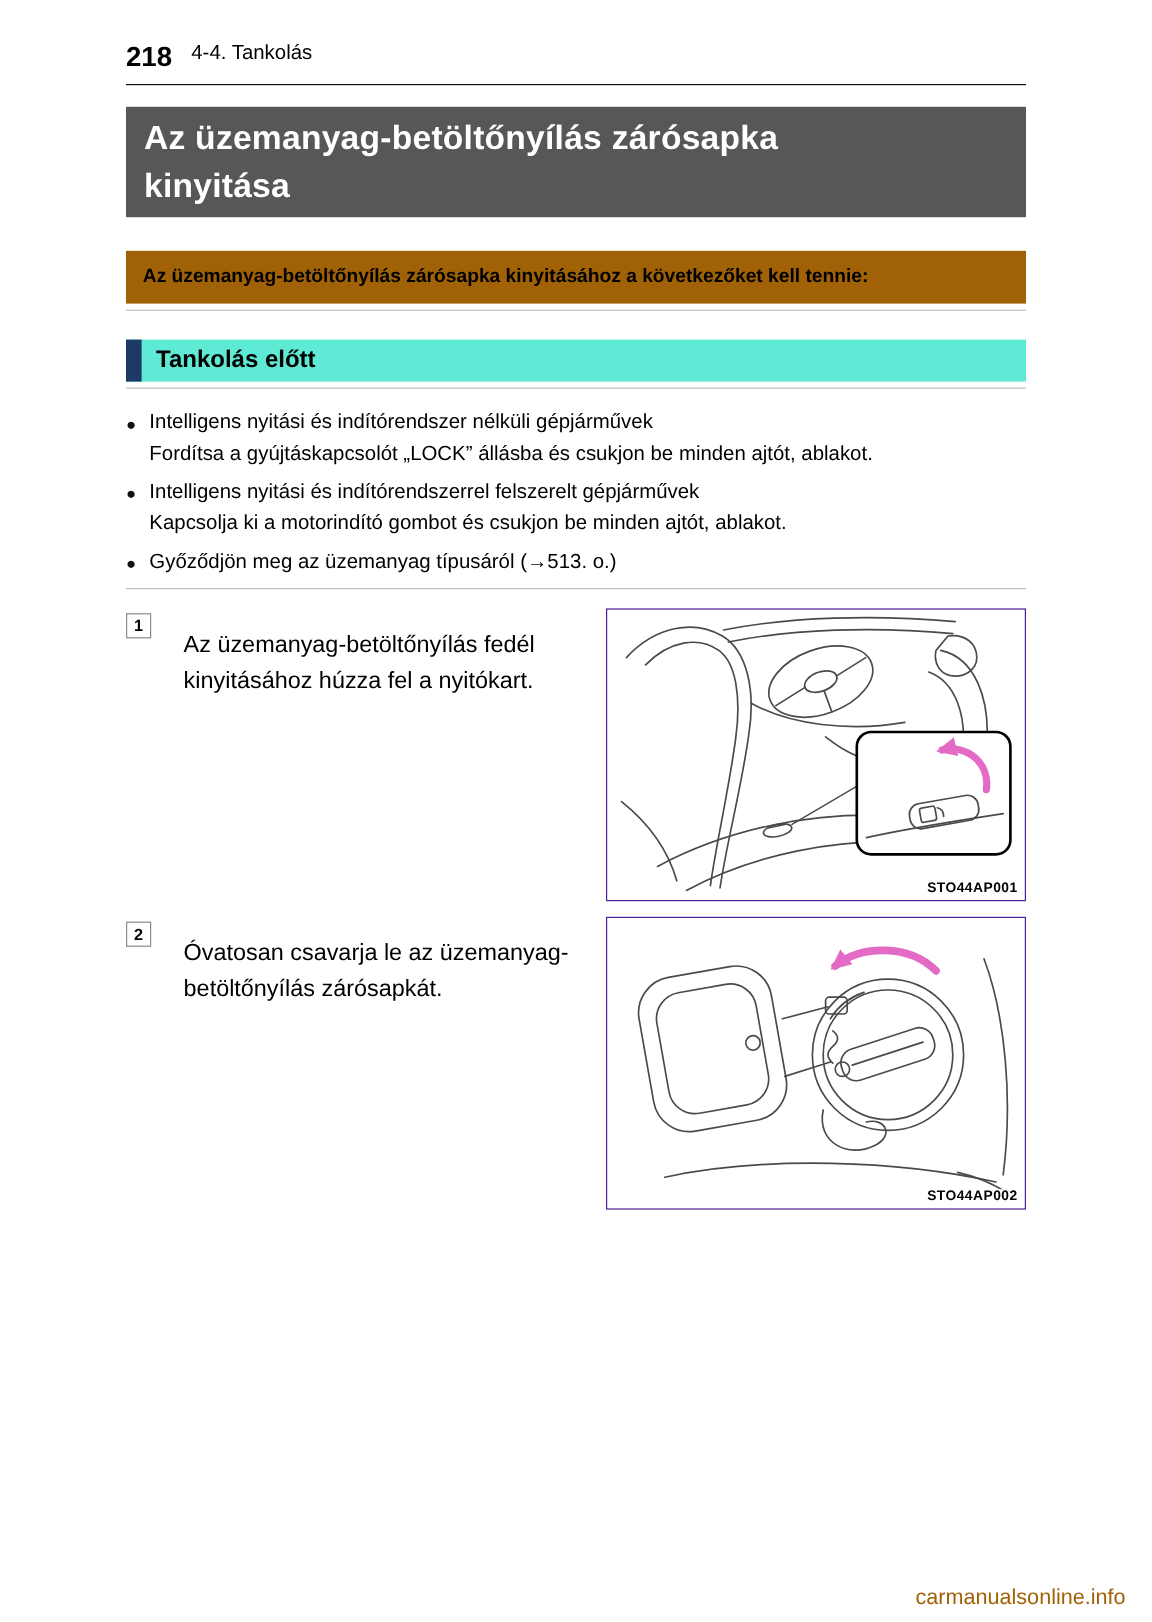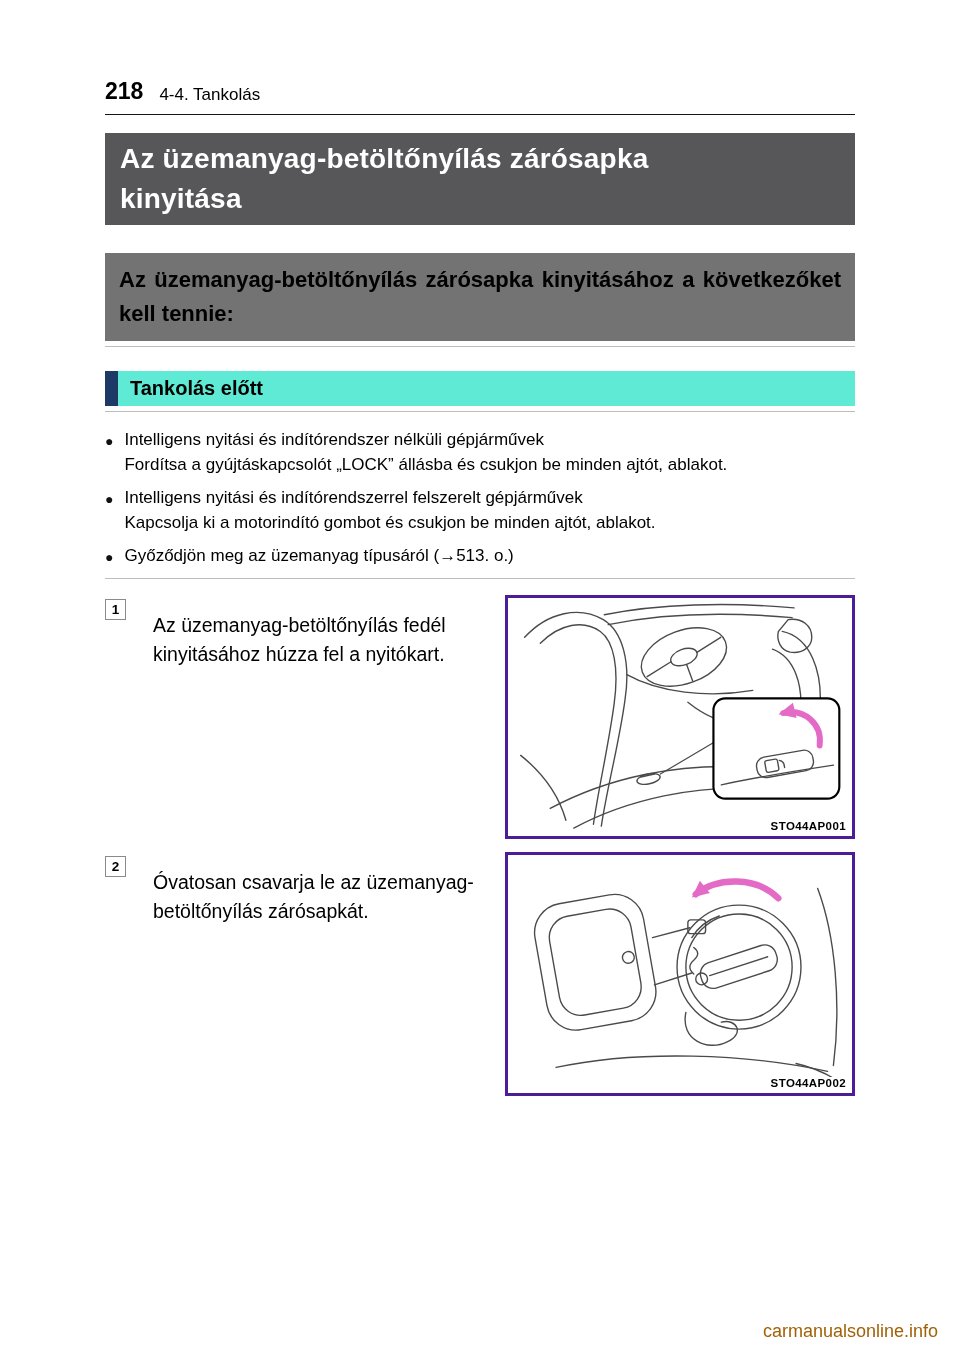--- a/index.html
+++ b/index.html
@@ -4,35 +4,35 @@
 <style>
   * { box-sizing: border-box; }
   html, body { margin: 0; padding: 0; background: #ffffff; }
   body {
     width: 960px; height: 1352px; position: relative; overflow: hidden;
     font-family: "Liberation Sans", sans-serif; color: #000;
   }
   .page { width: 100%; height: 100%; padding: 34px 105px 0 105px; position: relative; }
 
   
-  .page-header { display: flex; align-items: flex-end; gap: 16px; margin-bottom: 9px; margin-top: 44px; }
+  .page-header { display: flex; align-items: flex-start; gap: 16px; margin-bottom: 9px; }
   .page-number { font-size: 23px; font-weight: bold; }
   .chapter-ref { font-size: 17px; }
   .header-rule { border-bottom: 1.6px solid #141414; margin: 0 0 18px 0; }
 
   
   .title-block {
     background: #57575a; color: #fff; font-weight: bold; font-size: 28px;
     line-height: 1.42; padding: 6px 15px; margin-top: 14px; letter-spacing: .2px;
   }
 
   
   .intro-box {
-    background: #737373; margin-top: 28px; padding: 10px 14px;
-    font-size: 22px; font-weight: bold; line-height: 1.55; text-align: justify;
+    background: #a16207; margin-top: 28px; padding: 10px 14px;
+    font-size: 16px; font-weight: bold; line-height: 1.55; text-align: justify;
   }
   .intro-box p { margin: 0; }
 
   .hairline { border-bottom: 1px solid #bdbdbd; margin-top: 5px; }
 
   
   .section-header { display: flex; align-items: stretch; height: 35px; background: #5eead4; margin-top: 24px; }
   .accent-bar { width: 13px; background: #1d3a66; flex: 0 0 auto; }
   .section-title { font-size: 20px; font-weight: bold; line-height: 35px; padding-left: 12px; }
 
@@ -49,21 +49,21 @@
   .steps { margin-top: 16px; }
   .step-row { display: flex; align-items: flex-start; margin-bottom: 13px; }
   .step-text-col { display: flex; gap: 11px; width: 396px; flex: 0 0 auto; }
   .step-number-box {
     width: 21px; height: 21px; border: 1.5px solid #8a8a8a; flex: 0 0 auto;
     display: flex; align-items: center; justify-content: center;
     font-size: 13.5px; font-weight: bold; margin-top: 4px; background:#fff;
   }
   .step-text { margin: 16px; font-size: 19.5px; line-height: 1.5; width: 338px; }
 
-  figure.figure { margin: 0 0 0 auto; width: 350px; height: 244px; border: 3px solid #4c1d95; position: relative; background: #fff; }
+  figure.figure { margin: 0 0 0 auto; width: 350px; height: 244px; border: 1px solid #4c1d95; position: relative; background: #fff; }
   figure.figure svg { width: 100%; height: 100%; display: block; }
   .figure-label {
     position: absolute; right: 6px; bottom: 4px; font-size: 11.5px; font-weight: bold;
     letter-spacing: .4px; background: #fff; padding-left: 3px;
   }
 
   
   .watermark { position: absolute; right: 22px; bottom: 10px; font-size: 18px; color: #a16207; }
 </style>
 </head>

